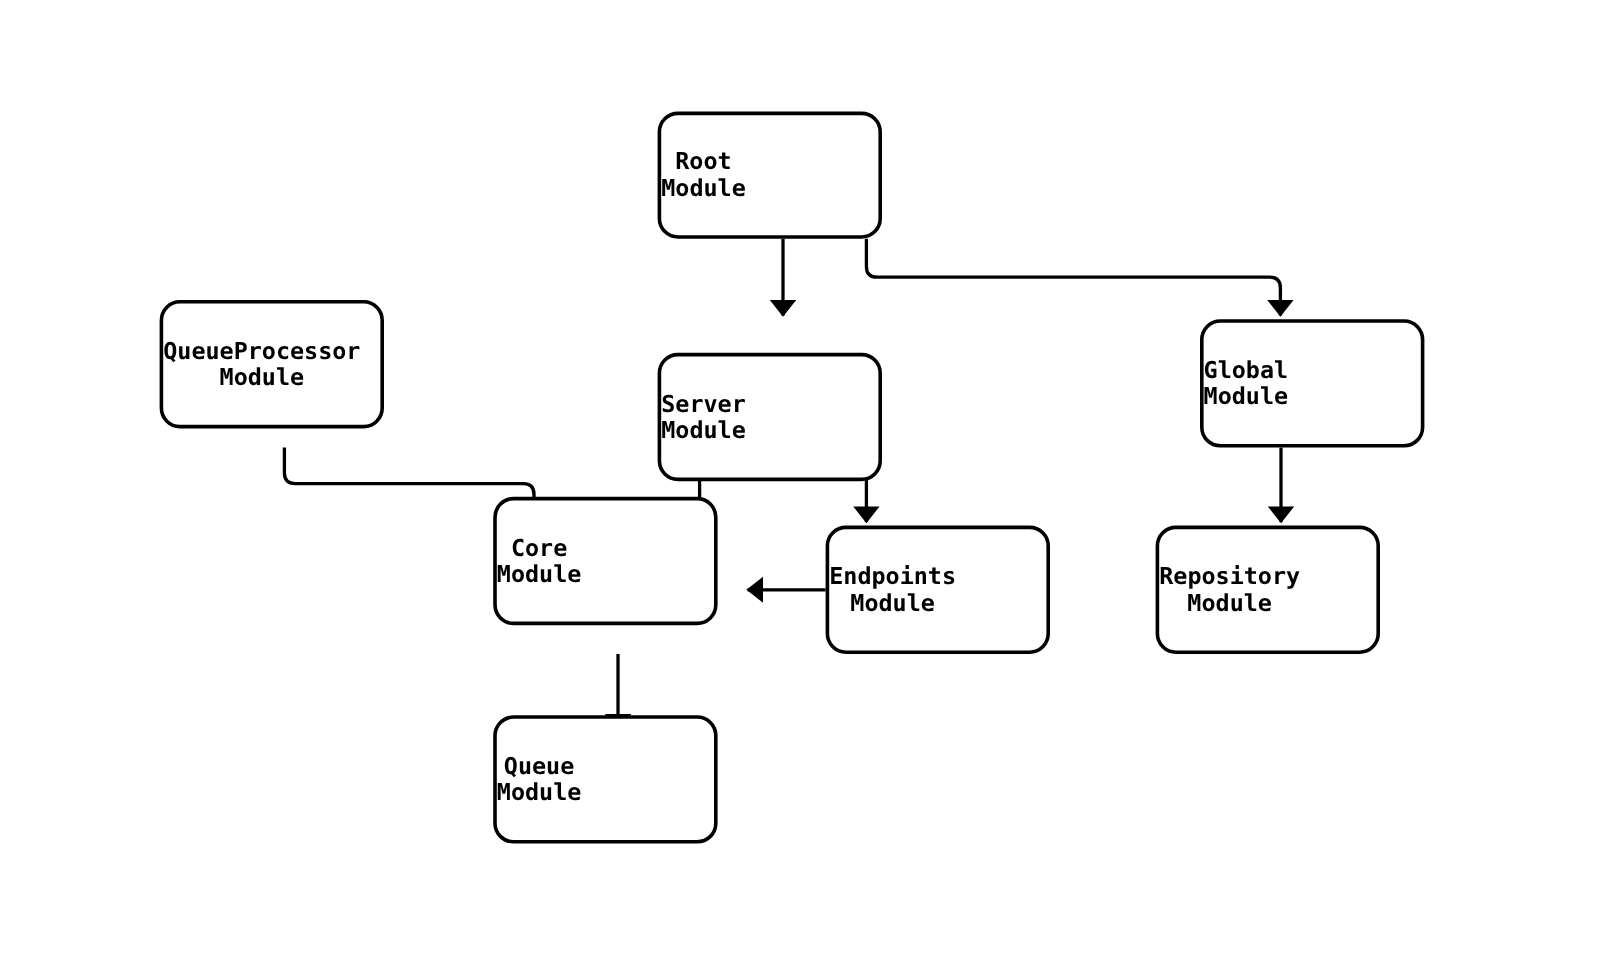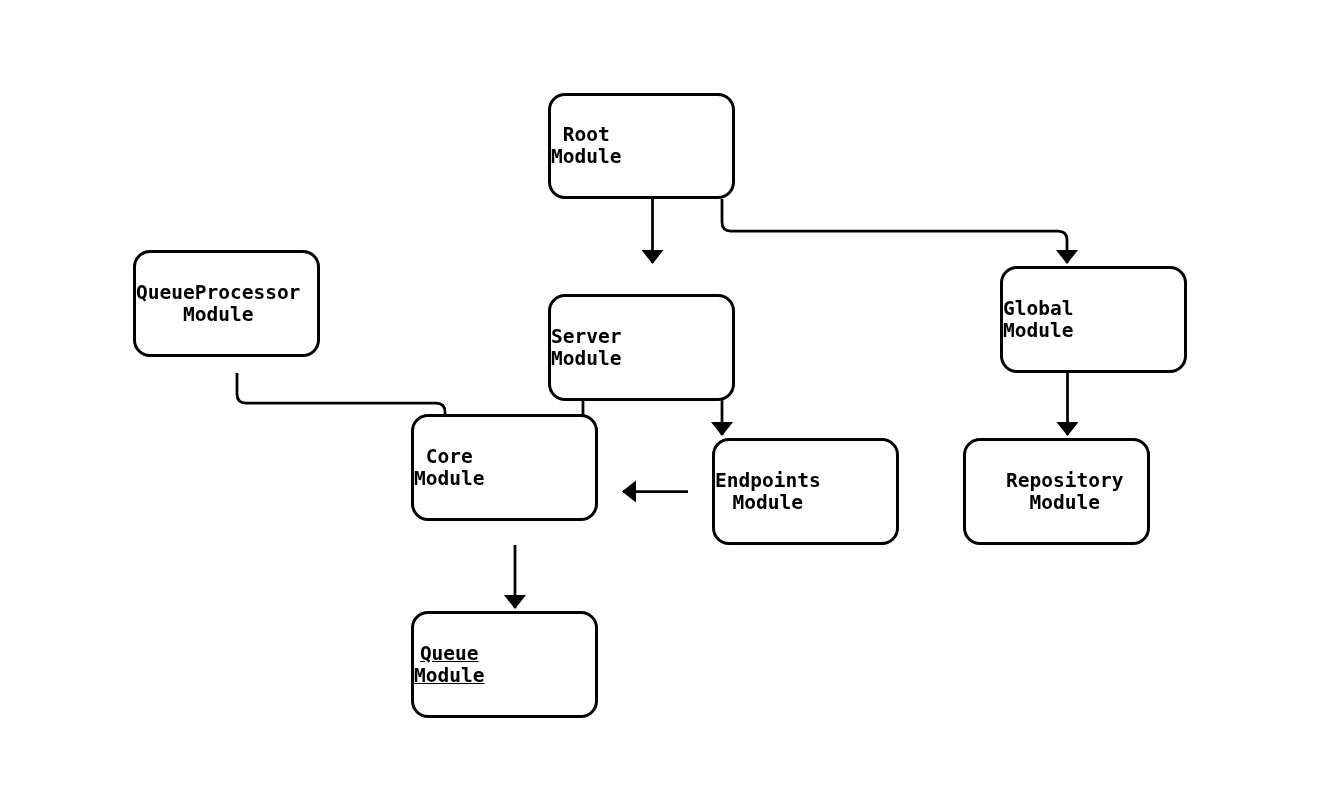--- a/index.html
+++ b/index.html
@@ -41,23 +41,23 @@
     font-weight: bold;
     line-height: 22px;
     color: #000000;
   }
   
   #node-root          { left: 548px;  top: 93px;  height: 106px; }
   #node-queueprocessor{ left: 133px;  top: 250px; }
   #node-server        { left: 548px;  top: 266px; margin-top: 28px; }
   #node-global        { left: 963px;  top: 266px; margin-left: 37px; }
   #node-core          { left: 411px;  top: 414px; }
-  #node-endpoints     { left: 688px;  top: 438px; margin-left: 24px; }
-  #node-repository    { left: 963px;  top: 438px; padding-left: 40px; }
-  #node-queue         { left: 411px;  top: 611px; text-decoration: underline; }
+  #node-endpoints     { left: 688px;  top: 438px; }
+  #node-repository    { left: 963px;  top: 438px; }
+  #node-queue         { left: 411px;  top: 596px; }
 
   .edge {
     fill: none;
     stroke: #000000;
     stroke-width: 2.75;
   }
 </style>
 </head>
 <body>
 

